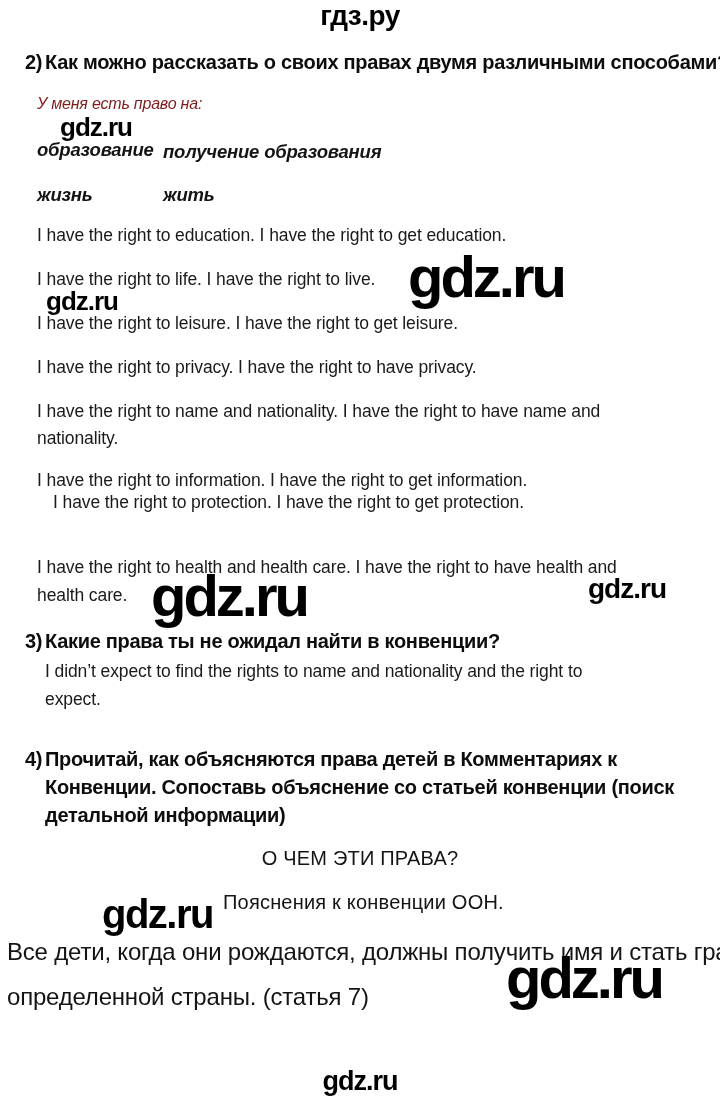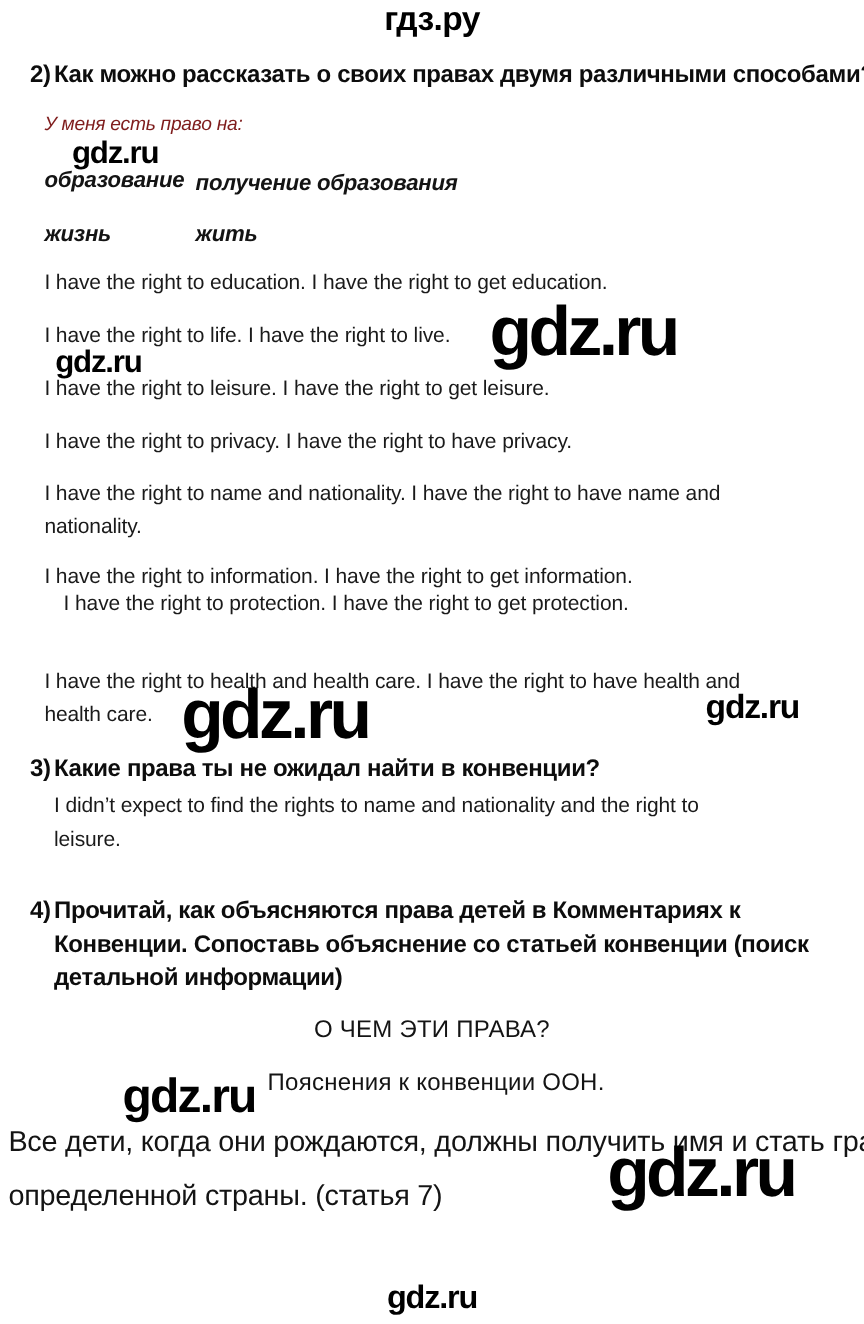--- a/index.html
+++ b/index.html
@@ -66,21 +66,21 @@
   <div class="abs en" style="left:37px;top:585px;">health care.</div>
 
   <div class="abs wm wm-lg" style="left:408px;top:248px;">gdz.ru</div>
   <div class="abs wm wm-sm" style="left:46px;top:288px;">gdz.ru</div>
   <div class="abs wm wm-lg" style="left:151px;top:567px;">gdz.ru</div>
   <div class="abs wm wm-sm" style="left:588px;top:575px;font-size:28px;">gdz.ru</div>
 
   <div class="abs h-num" style="left:25px;top:630px;">3)</div>
   <div class="abs h-text" style="left:45px;top:630px;">Какие права ты не ожидал найти в конвенции?</div>
   <div class="abs en" style="left:45px;top:661px;">I didn’t expect to find the rights to name and nationality and the right to</div>
-  <div class="abs en" style="left:45px;top:689px;">leisure.</div>
+  <div class="abs en" style="left:45px;top:689px;">expect.</div>
 
   <div class="abs h-num" style="left:25px;top:748px;">4)</div>
   <div class="abs h-text" style="left:45px;top:748px;">Прочитай, как объясняются права детей в Комментариях к</div>
   <div class="abs h-text" style="left:45px;top:776px;">Конвенции. Сопоставь объяснение со статьей конвенции (поиск</div>
   <div class="abs h-text" style="left:45px;top:804px;">детальной информации)</div>
 
   <div class="abs caps center-line" style="top:847px;">О ЧЕМ ЭТИ ПРАВА?</div>
 
   <div class="abs wm wm-md" style="left:102px;top:894px;">gdz.ru</div>
   <div class="abs caps" style="left:223px;top:891px;">Пояснения к конвенции ООН.</div>

